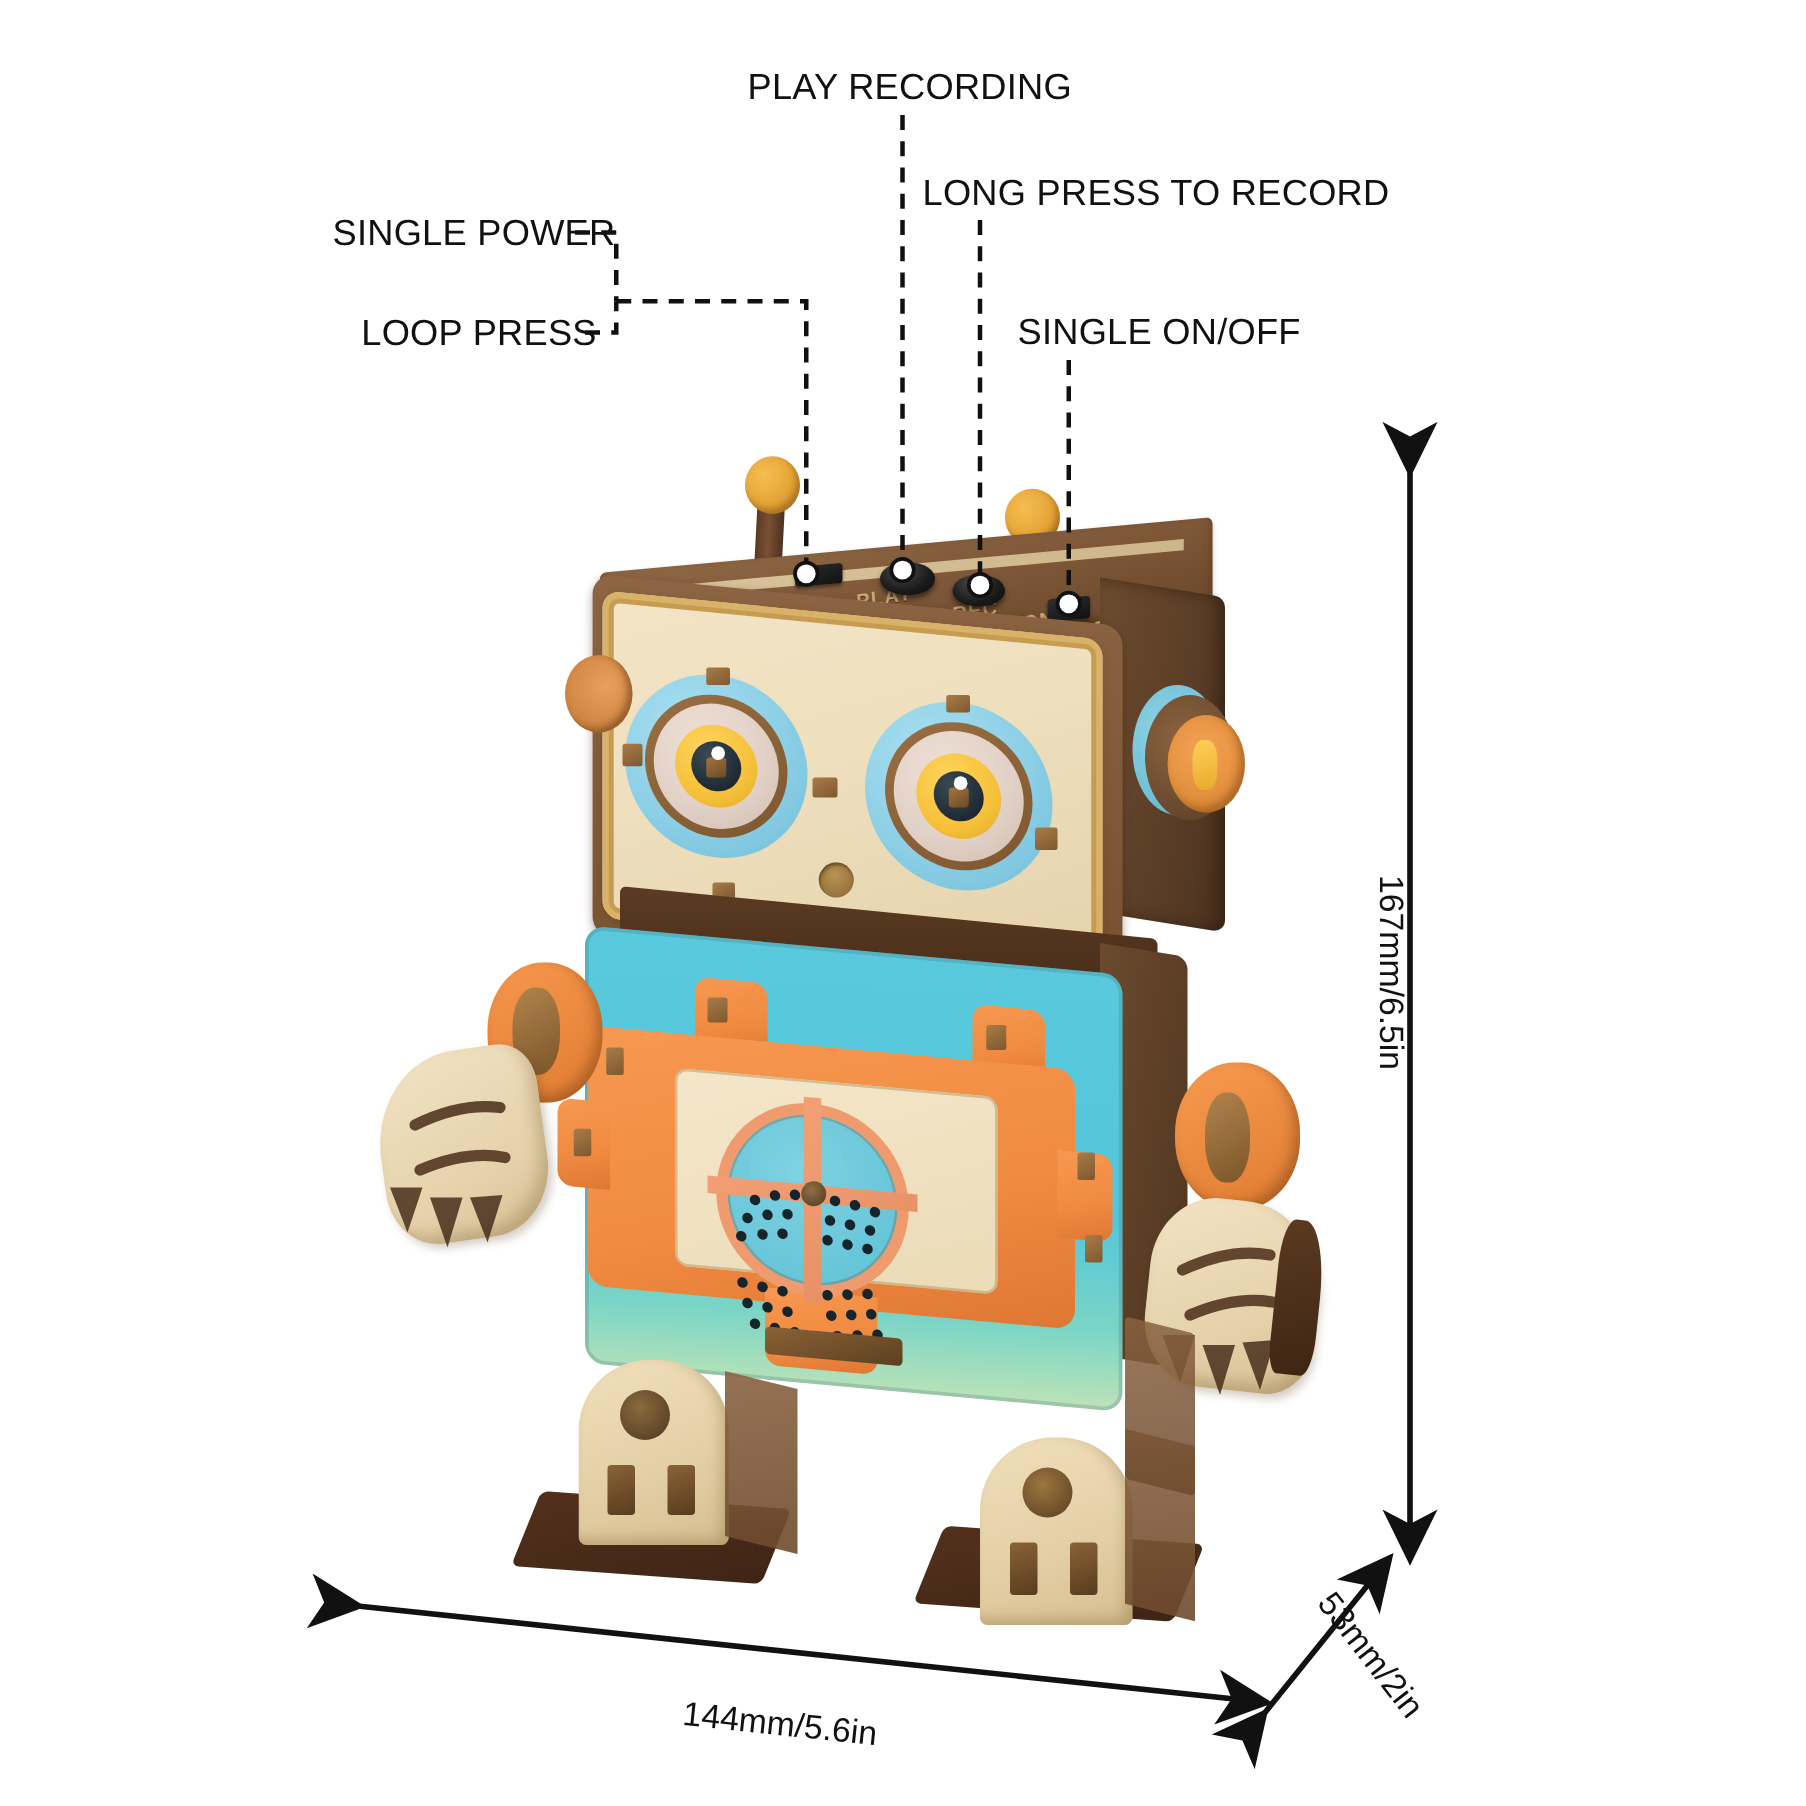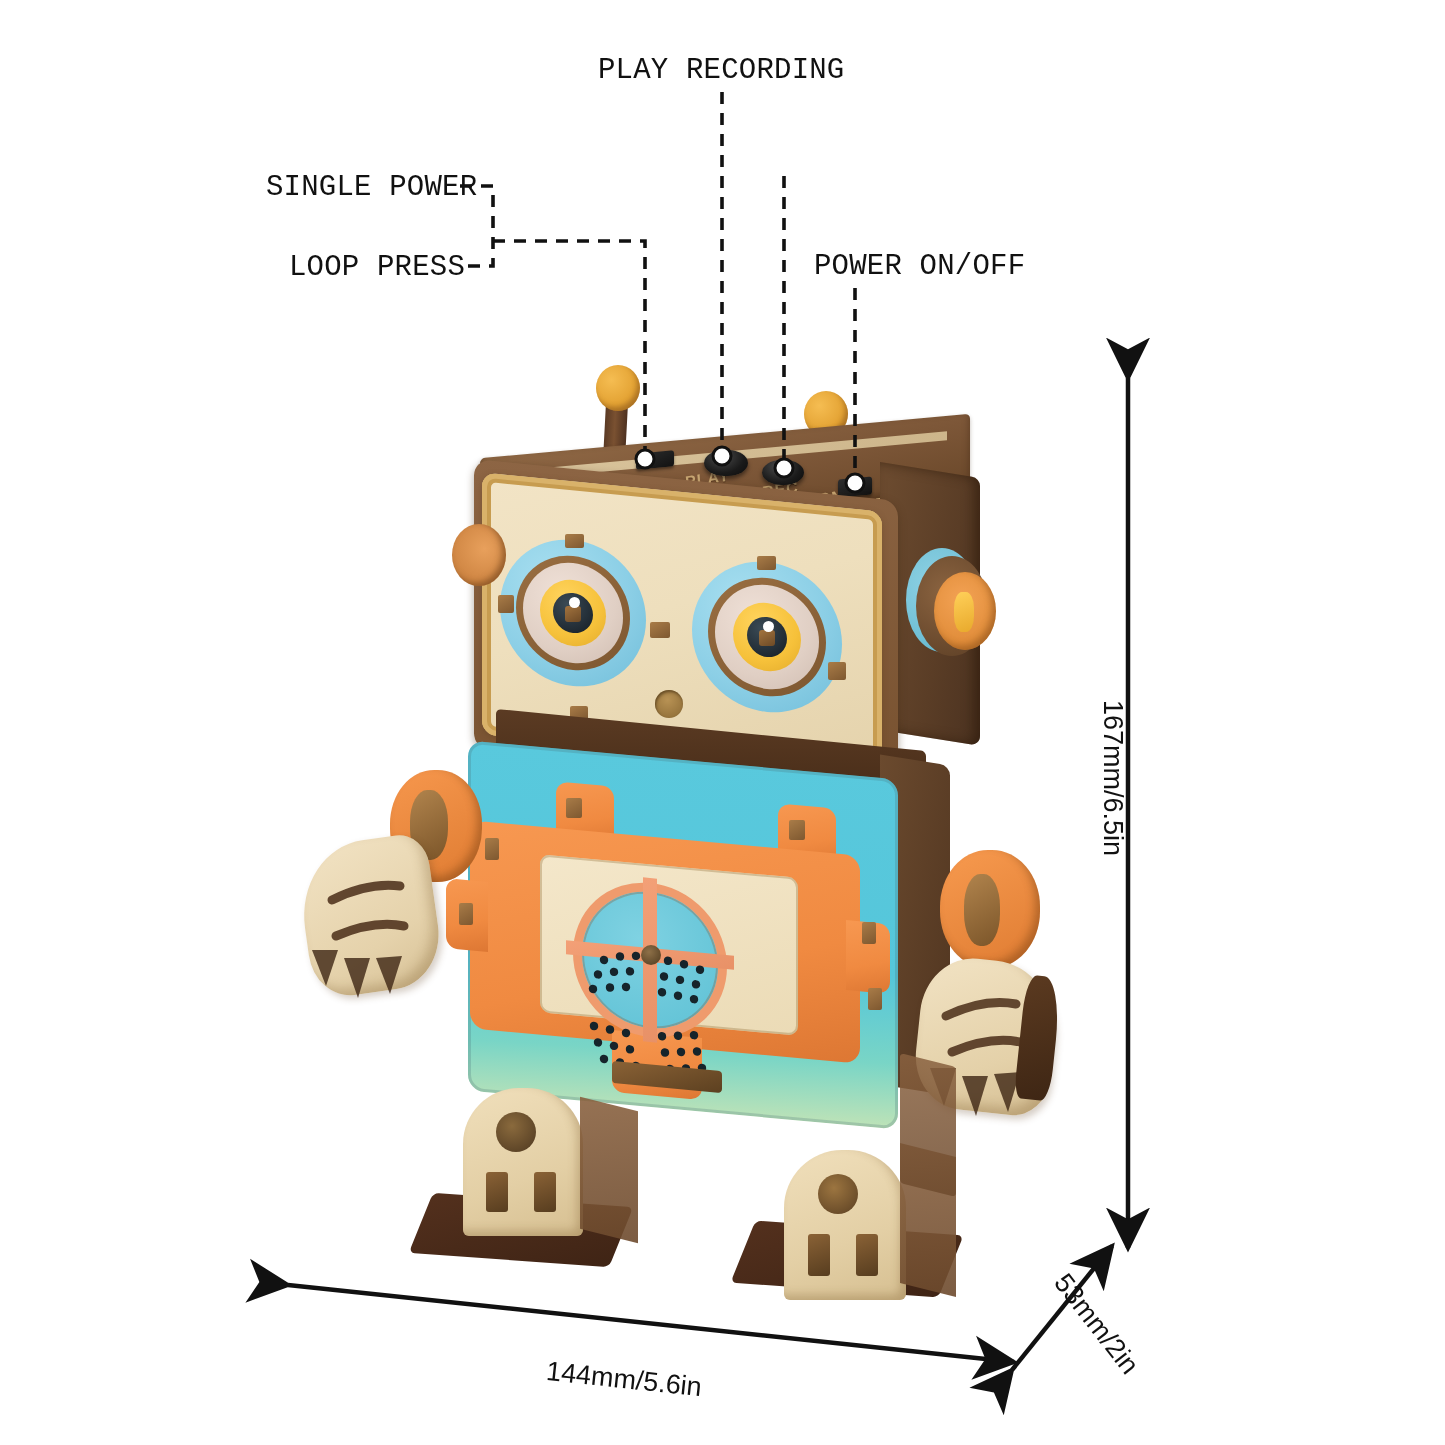--- a/index.html
+++ b/index.html
@@ -1,21 +1,21 @@
 <!DOCTYPE html>
 <html><head>
 <meta charset="utf-8">
 <style>
   html,body{margin:0;padding:0;background:#ffffff;}
   body{width:1445px;height:1445px;overflow:hidden;
        font-family:"Liberation Sans",sans-serif;color:#0a0a0a;}
   #stage{position:relative;width:1445px;height:1445px;background:#fff;}
 
   .callout-label{
-    position:absolute;font-family:Liberation Mono, monospace;
+    position:absolute;font-family:Liberation Sans, sans-serif;
     font-size:29px;letter-spacing:.2px;color:#111;white-space:nowrap;
     font-weight:400;
   }
   .dim-label{
     position:absolute;font-family:"Liberation Sans",sans-serif;
     font-size:27px;color:#111;white-space:nowrap;
   }
   svg.overlay{position:absolute;left:0;top:0;width:1445px;height:1445px;
               pointer-events:none;overflow:visible;}
 
@@ -354,22 +354,23 @@
       <circle cx="855" cy="483" r="9"></circle>
     </g>
   </svg>
 
   <div class="callout-label" style="left:266px;top:171px;">SINGLE POWER</div>
 
   <div class="callout-label" style="left:289px;top:251px;">LOOP PRESS</div>
 
   <div class="callout-label" style="left:598px;top:54px;">PLAY RECORDING</div>
 
-
-  <div class="callout-label" style="left:814px;top:250px;">POWER ON/OFF</div>
+  <div class="callout-label" style="left:738px;top:139px;">LONG PRESS TO RECORD</div>
+
+  <div class="callout-label" style="left:814px;top:250px;">SINGLE ON/OFF</div>
 
   <svg class="overlay" aria-hidden="true">
     <defs>
       <marker id="ah" markerWidth="11" markerHeight="11" refX="9" refY="5.5" orient="auto" markerUnits="strokeWidth">
         <path d="M0,0.6 L10,5.5 L0,10.4 L2.6,5.5 Z" fill="#111"></path>
       </marker>
       <marker id="ah2" markerWidth="11" markerHeight="11" refX="9" refY="5.5" orient="auto" markerUnits="strokeWidth">
         <path d="M0,0.6 L10,5.5 L0,10.4 L2.6,5.5 Z" fill="#111"></path>
       </marker>
     </defs>

